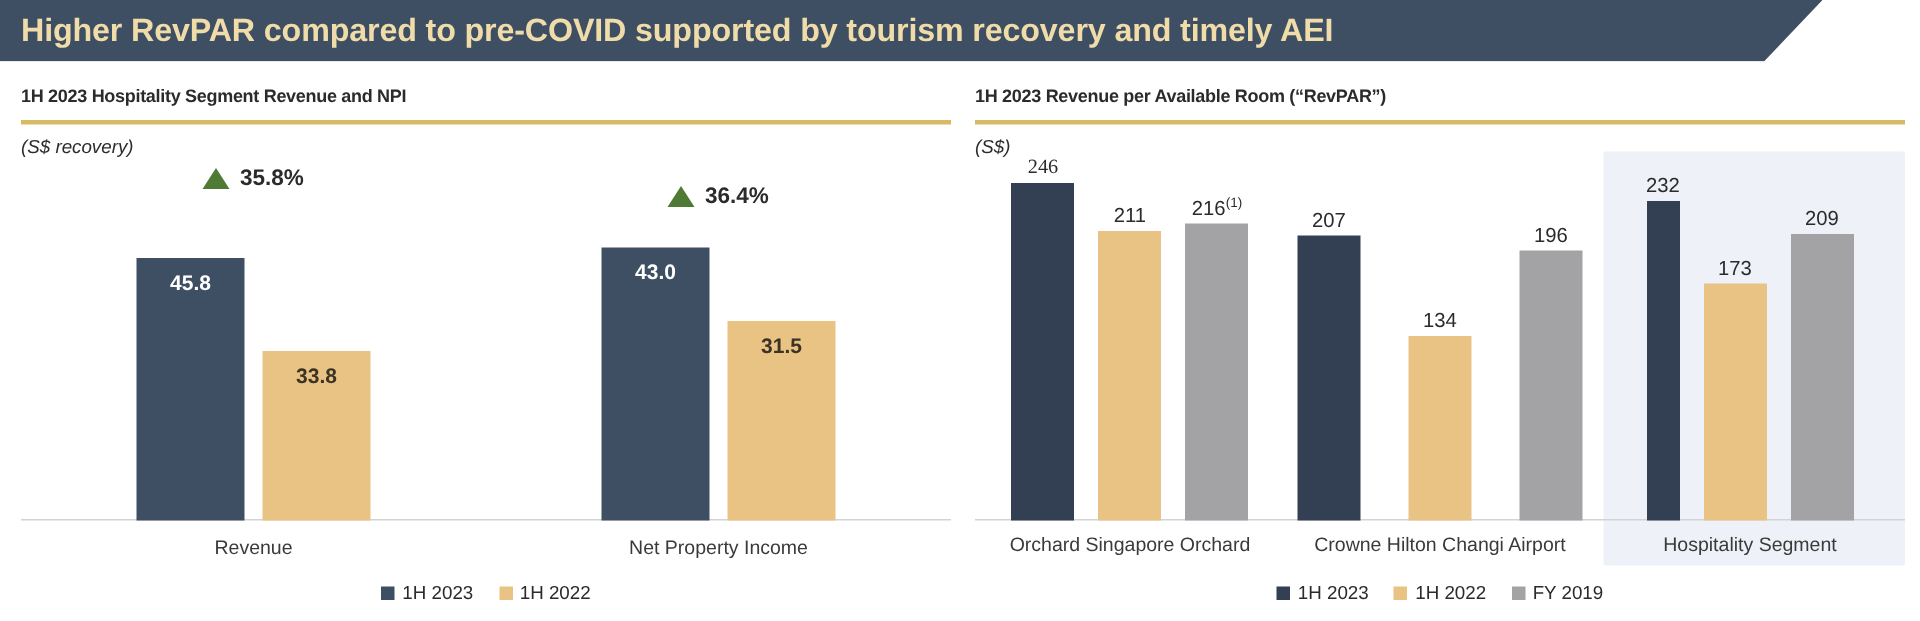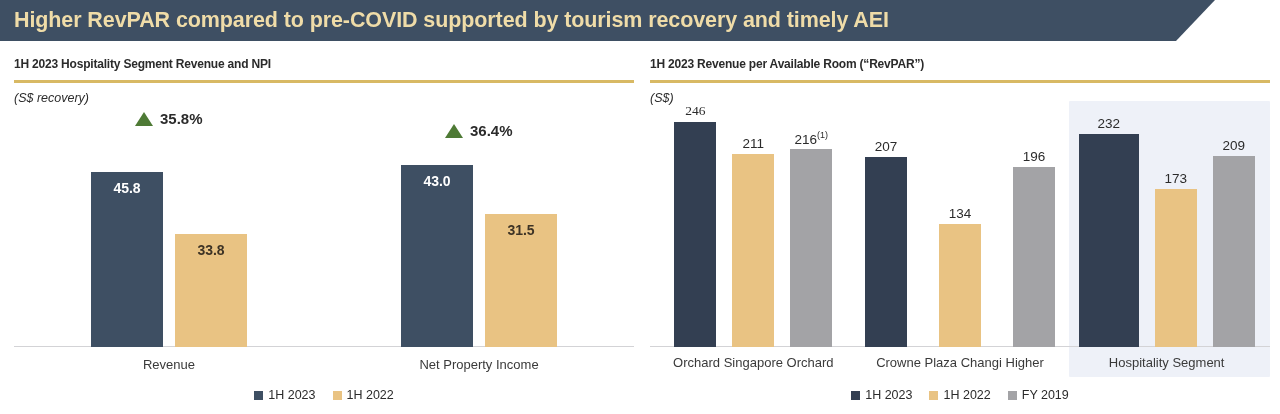--- a/index.html
+++ b/index.html
@@ -288,25 +288,25 @@
           </div>
           <div class="bar-wrap" style="width: 42px;">
             <div class="lbl-above" style="bottom: 125.748px;">134</div>
             <div class="bar" style="height: 122.748px; background: rgb(233, 195, 131);"></div>
           </div>
           <div class="bar-wrap" style="width: 42px;">
             <div class="lbl-above" style="bottom: 182.542px;">196</div>
             <div class="bar" style="height: 179.542px; background: rgb(163, 163, 166);"></div>
           </div>
         </div>
-        <div class="cat-label" style="top: 248px;">Crowne Plaza Changi Higher</div>
+        <div class="cat-label" style="top: 248px;">Crowne Hilton Changi Airport</div>
       </div>
       <div class="group" style="left: 413.333px; width: 206.667px; height: 240px;">
         <div class="bars" style="height: 240px; gap: 16px;">
-          <div class="bar-wrap" style="width: 60px;">
+          <div class="bar-wrap" style="width: 22px;">
             <div class="lbl-above" style="bottom: 215.519px;">232</div>
             <div class="bar" style="height: 212.519px; background: rgb(51, 63, 82);"></div>
           </div>
           <div class="bar-wrap" style="width: 42px;">
             <div class="lbl-above" style="bottom: 161.473px;">173</div>
             <div class="bar" style="height: 158.473px; background: rgb(233, 195, 131);"></div>
           </div>
           <div class="bar-wrap" style="width: 42px;">
             <div class="lbl-above" style="bottom: 194.45px;">209</div>
             <div class="bar" style="height: 191.45px; background: rgb(163, 163, 166);"></div>

